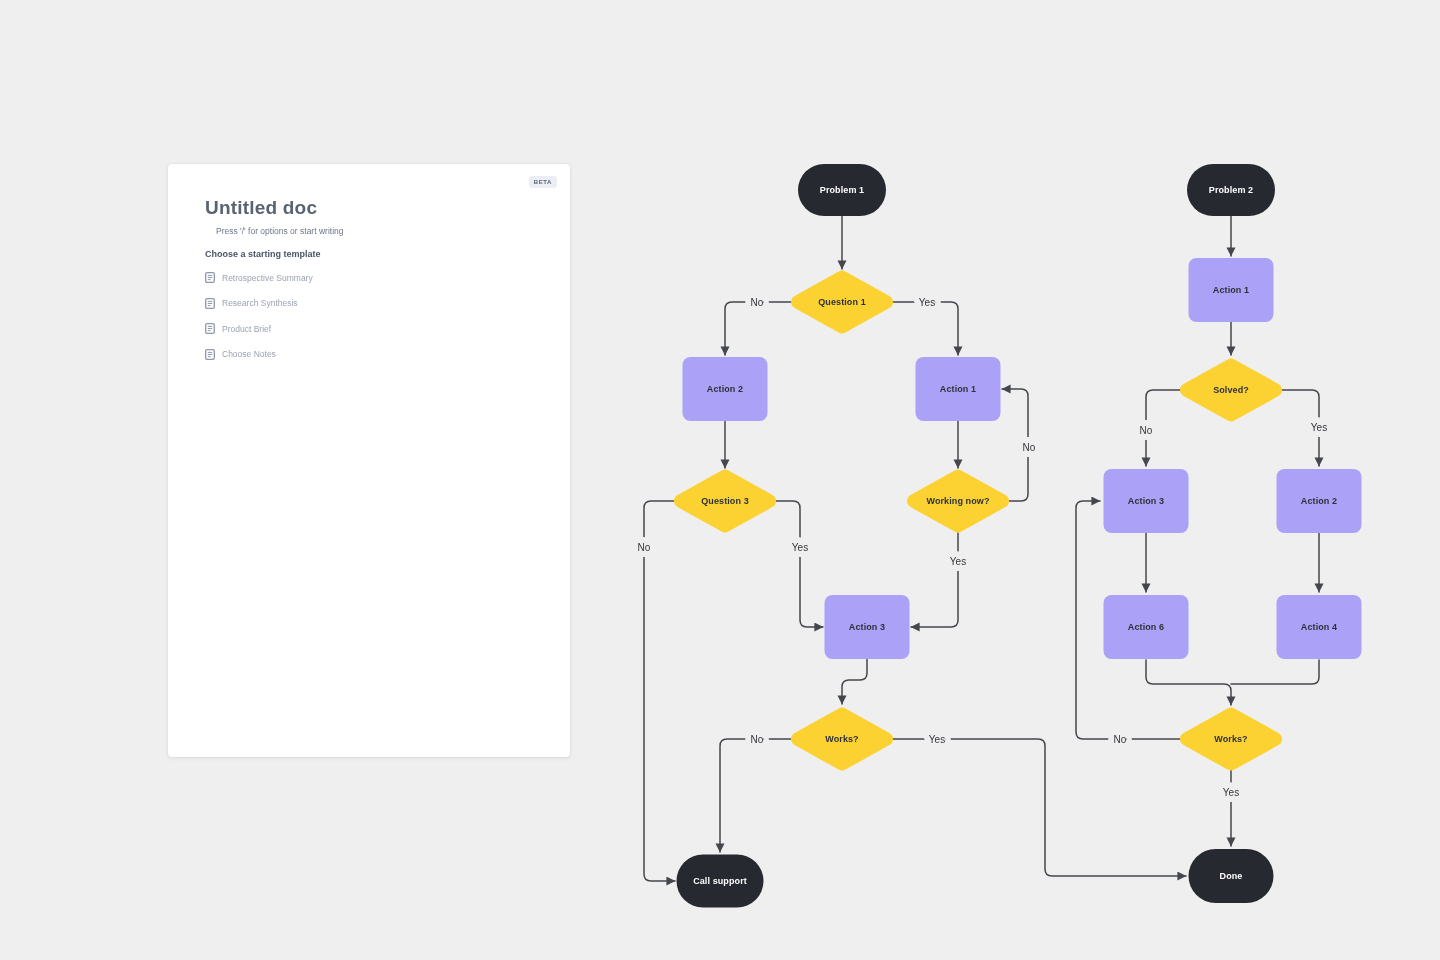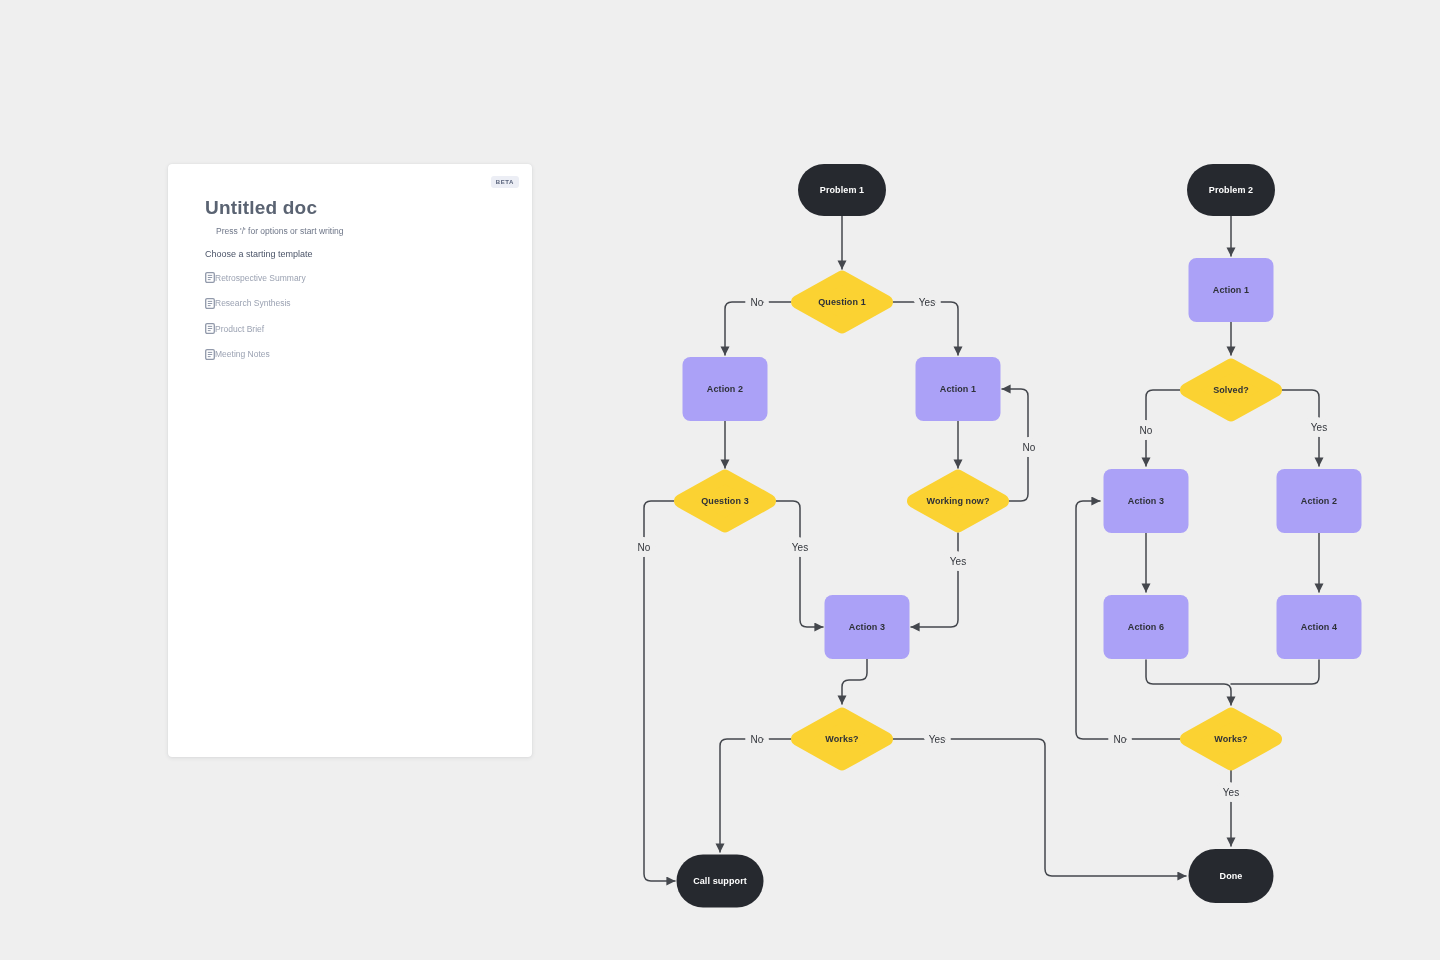--- a/index.html
+++ b/index.html
@@ -2,48 +2,48 @@
 <html><head>
 <meta charset="utf-8">
 <style>
   * { margin: 0; padding: 0; box-sizing: border-box; }
   html, body { width: 1440px; height: 960px; }
   body { font-family: "Liberation Sans", sans-serif; background: #efefef; }
   .stage { position: relative; width: 1440px; height: 960px; background: #efefef; overflow: hidden; }
 
   
   .doc-card {
-    position: absolute; left: 168px; top: 164px; width: 364px; height: 593px;
+    position: absolute; left: 168px; top: 164px; width: 402px; height: 593px;
     background: #ffffff; border-radius: 4px;
     box-shadow: 0 1px 4px rgba(40,45,60,0.10), 0 0 1px rgba(40,45,60,0.12);
   }
   .beta {
     position: absolute; top: 12px; right: 13px;
     font-size: 6px; font-weight: 700; letter-spacing: 0.6px;
     color: #57617a; background: #eceef5; border-radius: 3px;
     padding: 3px 5px; line-height: 1;
   }
   .doc-title {
     position: absolute; left: 37px; top: 33px;
     font-size: 19px; font-weight: 700; color: #5a6372; letter-spacing: 0.2px;
   }
   .doc-hint {
     position: absolute; left: 37px; top: 62px;
     font-size: 8.5px; color: #6e7688; margin-left: 11px;
   }
   .tpl-heading {
     position: absolute; left: 37px; top: 85px;
-    font-size: 9px; font-weight: 400; color: #4b5468; text-align: right;
+    font-size: 9px; font-weight: 700; color: #4b5468; text-align: right;
   }
   .tpl-list {
     position: absolute; left: 37px; top: 101px; right: 20px;
     list-style: none;
   }
   .tpl-item {
-    display: flex; align-items: center; 
+    display: flex; align-items: center; gap: 7px;
     height: 25.5px; cursor: pointer; color: #9fa;
   }
   .tpl-item .tpl-label { font-size: 8.5px; color: #9ba2b2; }
   .tpl-item svg { display: block; }
 
   
   svg.flow { position: absolute; left: 0; top: 0; }
   .edge-path { fill: none; stroke-width: 1.5px; stroke-linecap: round; }
   .edge-label {
     font-family: "Liberation Sans", sans-serif;
@@ -93,21 +93,21 @@
           </svg>
           <span class="tpl-label">Product Brief</span>
         </li>
         <li class="tpl-item">
           <svg width="10" height="11" viewBox="0 0 10 11">
             <rect x="0.7" y="0.7" width="8.6" height="9.6" rx="1.3" fill="none" stroke="#9199aa" stroke-width="1.3"></rect>
             <line x1="2.8" y1="3.4" x2="7.2" y2="3.4" stroke="#9199aa" stroke-width="1"></line>
             <line x1="2.8" y1="5.5" x2="7.2" y2="5.5" stroke="#9199aa" stroke-width="1"></line>
             <line x1="2.8" y1="7.6" x2="5.6" y2="7.6" stroke="#9199aa" stroke-width="1"></line>
           </svg>
-          <span class="tpl-label">Meeting Notes</span>
+          <span class="tpl-label">Choose Notes</span>
         </li>
       </ul>
   </section>
 
   <svg class="flow" id="fc" width="1440" height="960" viewBox="0 0 1440 960">
       <defs>
         <marker id="arw" markerWidth="11" markerHeight="10" refX="8.6" refY="4.5" orient="auto" markerUnits="userSpaceOnUse">
           <path d="M0 0 L9 4.5 L0 9 Z" fill="#44474d"></path>
         </marker>
       </defs>

